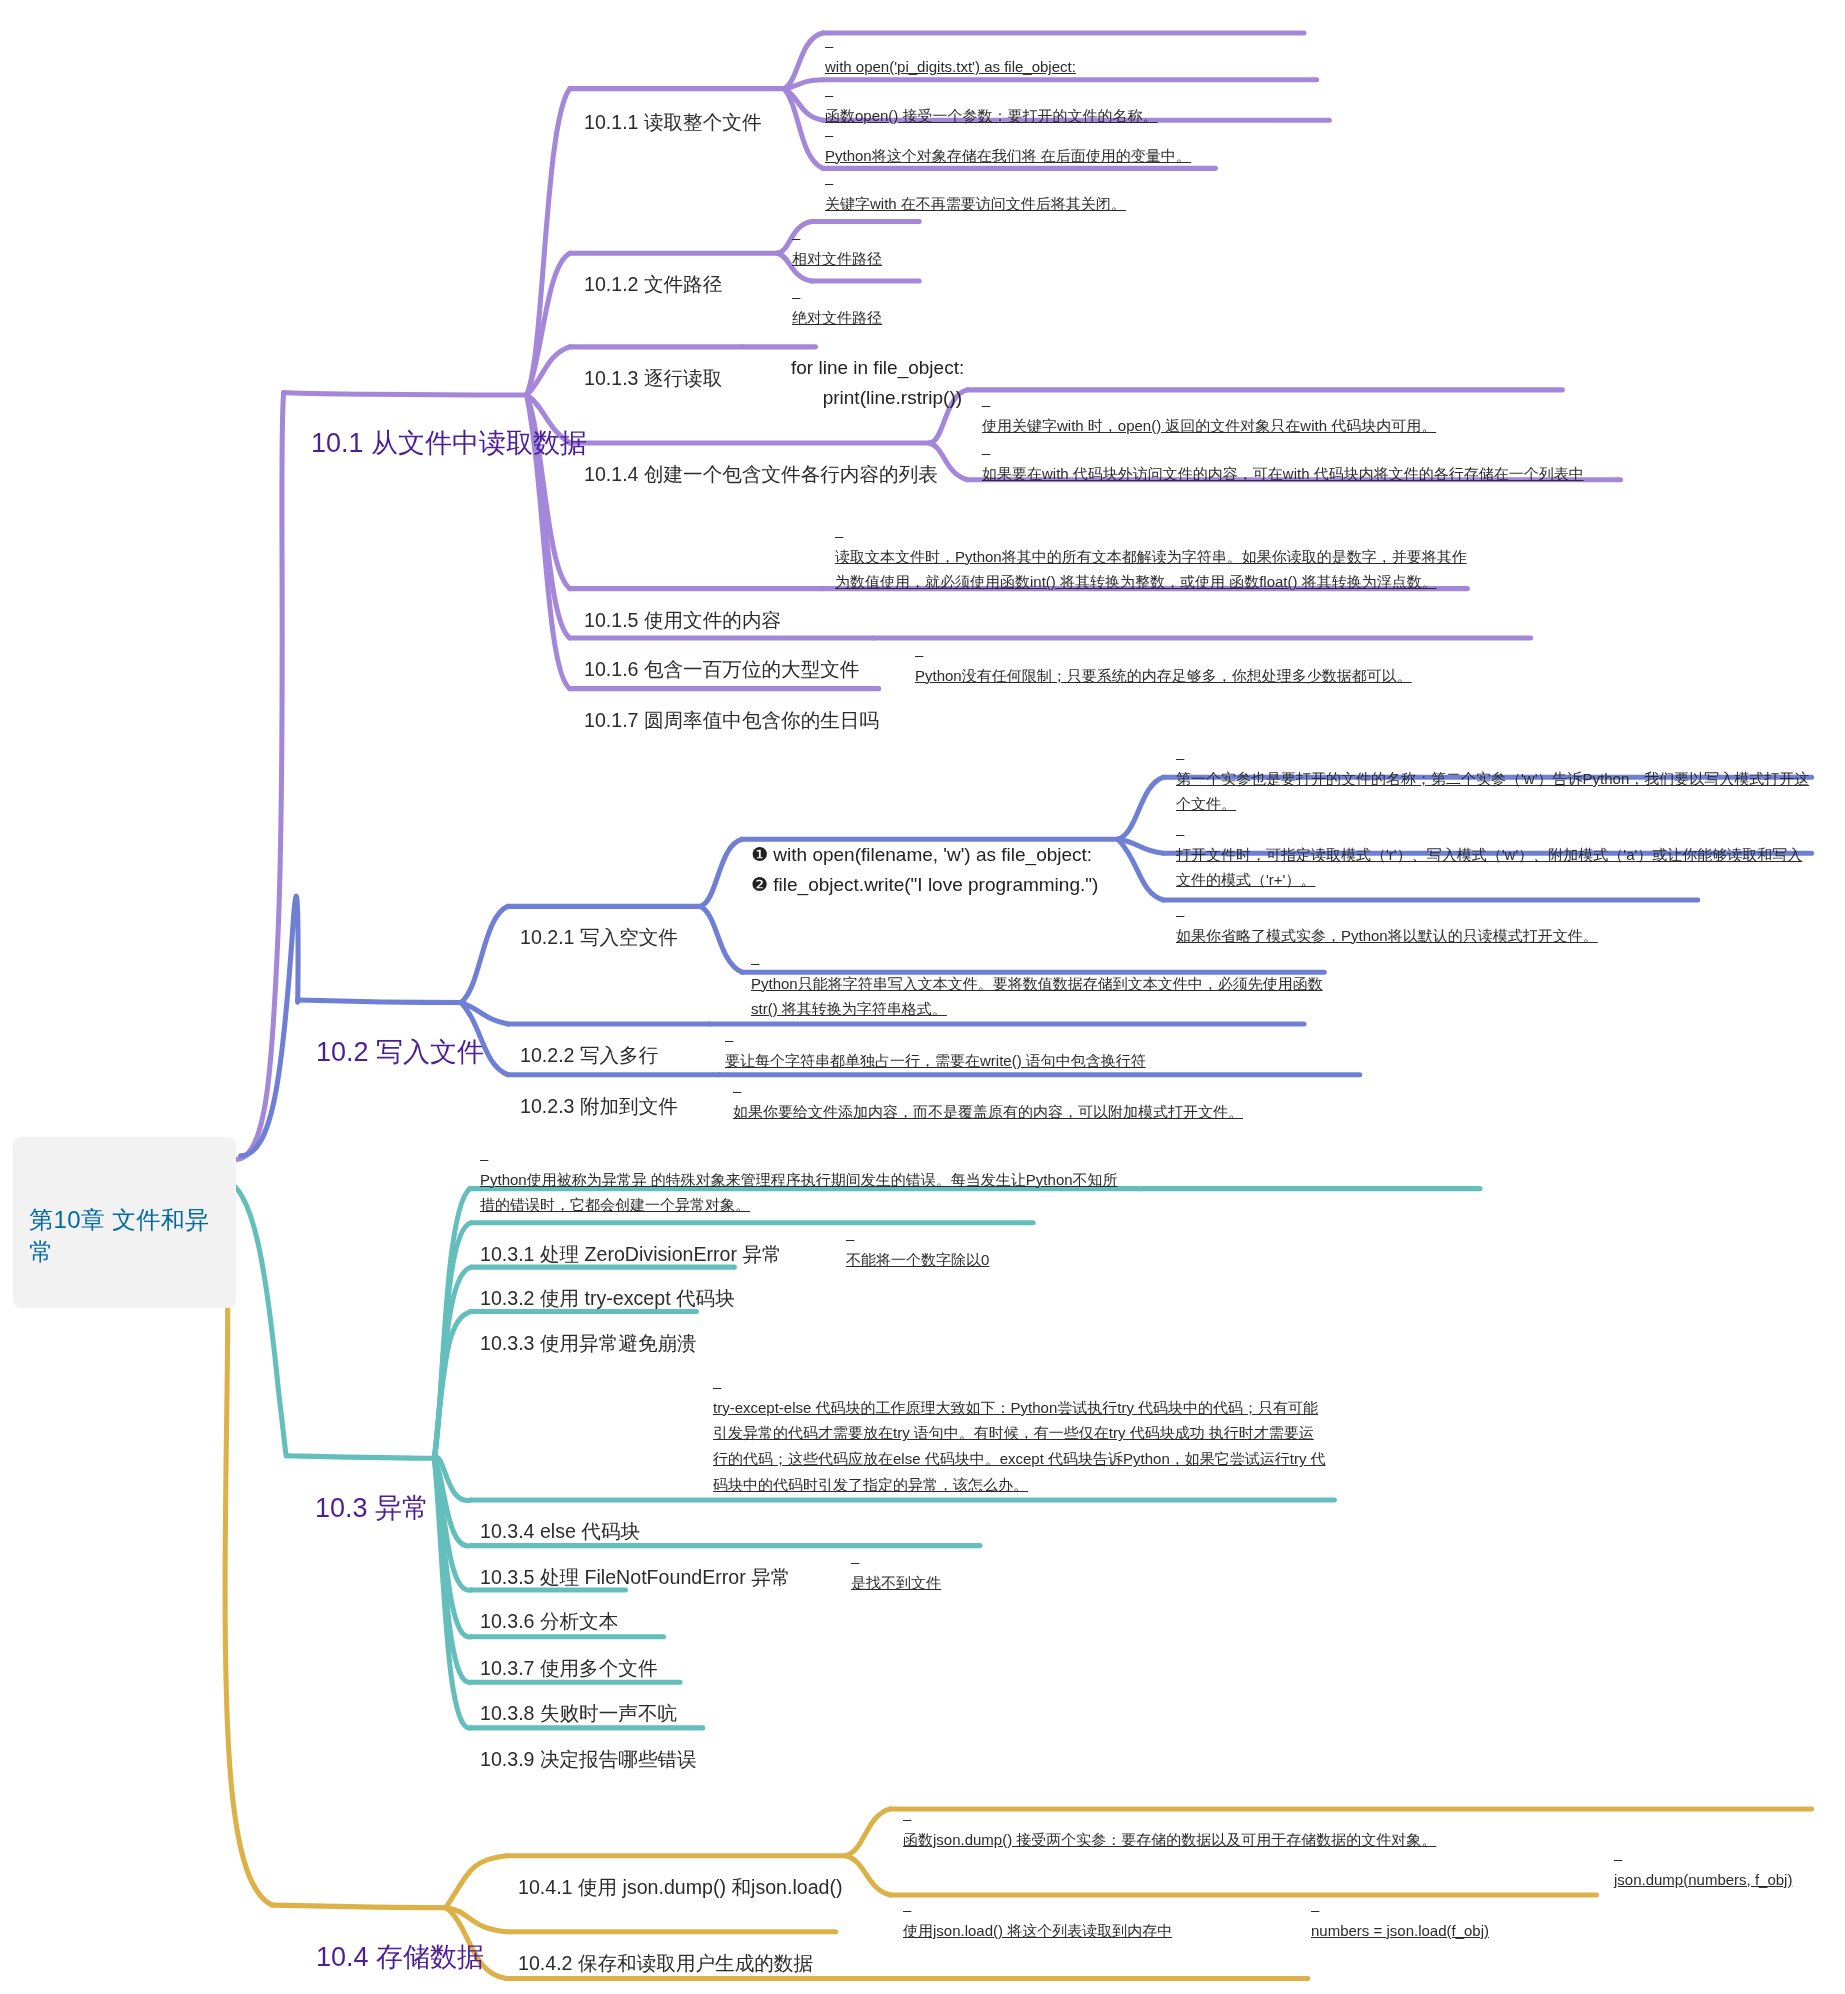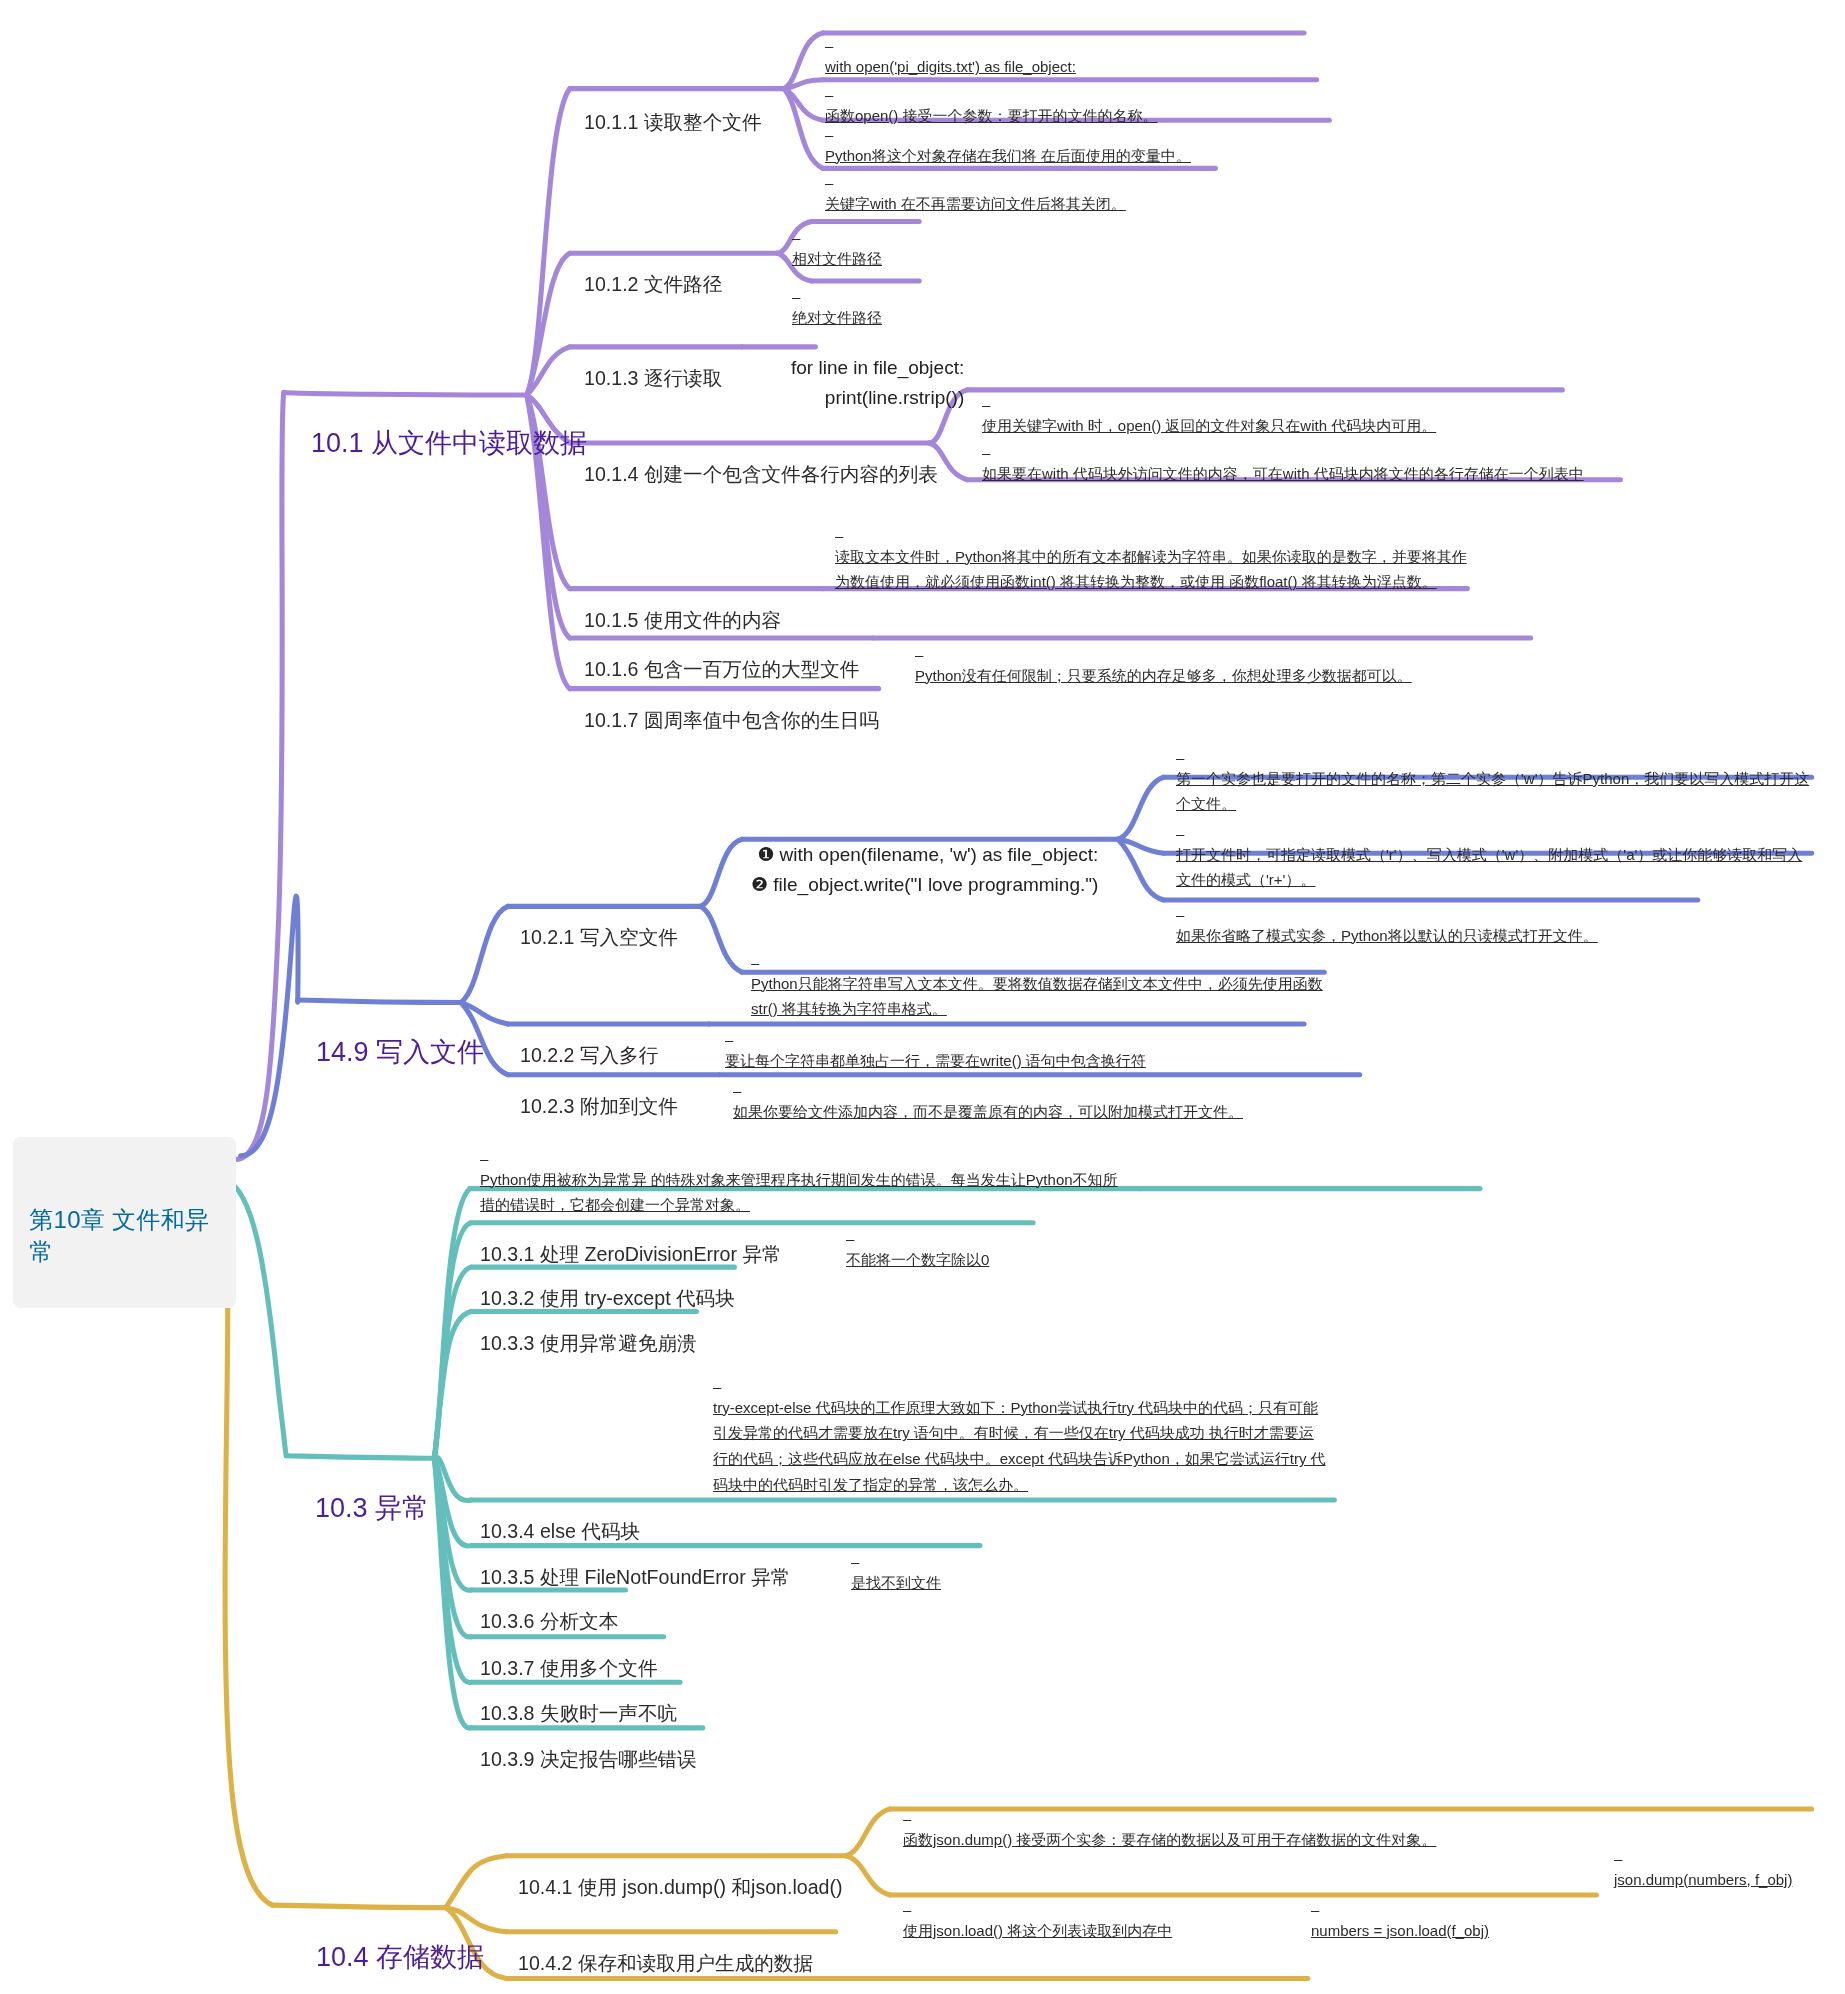--- a/index.html
+++ b/index.html
@@ -18,21 +18,21 @@
     background:#f2f2f2;border-radius:7.6px;
     padding:11.4px 16.5px;font-size:24px;color:#0369a1;
     letter-spacing:0.3px;
   }
   
   .lvl1{font-size:27px;color:#4c1d95;}
   
   .lvl2{font-size:19.6px;color:#2b2b2b;}
   
   .lvl3{font-size:15px;color:#2b2b2b;line-height:1.72;text-decoration:underline;}
-  .code{font-size:19px;color:#222222;line-height:1.62;text-align:right;}
+  .code{font-size:19px;color:#222222;line-height:1.62;}
 </style>
 </head>
 <body>
 
 <div id="canvas">
 
 <svg id="links" viewBox="0 0 2916 3152" xmlns="http://www.w3.org/2000/svg">
   <g fill="none" stroke-linecap="round" stroke-width="7">
 
     <path d="M372 1832 C 420 1832, 430 1700, 440 1450 C 452 1100, 440 690, 448 620" stroke="#a487d8" stroke-width="8"></path>
@@ -209,21 +209,21 @@
 </div>
 <div class="node lvl3" style="left:915px;top:611px;">
   <span class="txt">Python没有任何限制；只要系统的内存足够多，你想处理多少数据都可以。</span>
 </div>
 
 <div class="node lvl2" style="left:584px;top:661px;">
   <span class="txt">10.1.7 圆周率值中包含你的生日吗</span>
 </div>
 
 <div class="node lvl1" style="left:316px;top:972px;">
-  <span class="txt">14.9 写入文件</span>
+  <span class="txt">10.2 写入文件</span>
 </div>
 
 <div class="node lvl2" style="left:520px;top:878px;">
   <span class="txt">10.2.1 写入空文件</span>
 </div>
 <div class="node code" style="left:751px;top:778px;">
   <span class="txt">❶ with open(filename, 'w') as file_object:
 ❷ file_object.write("I love programming.")</span>
 </div>
 <div class="node lvl3" style="left:751px;top:919px;width:595px;">

